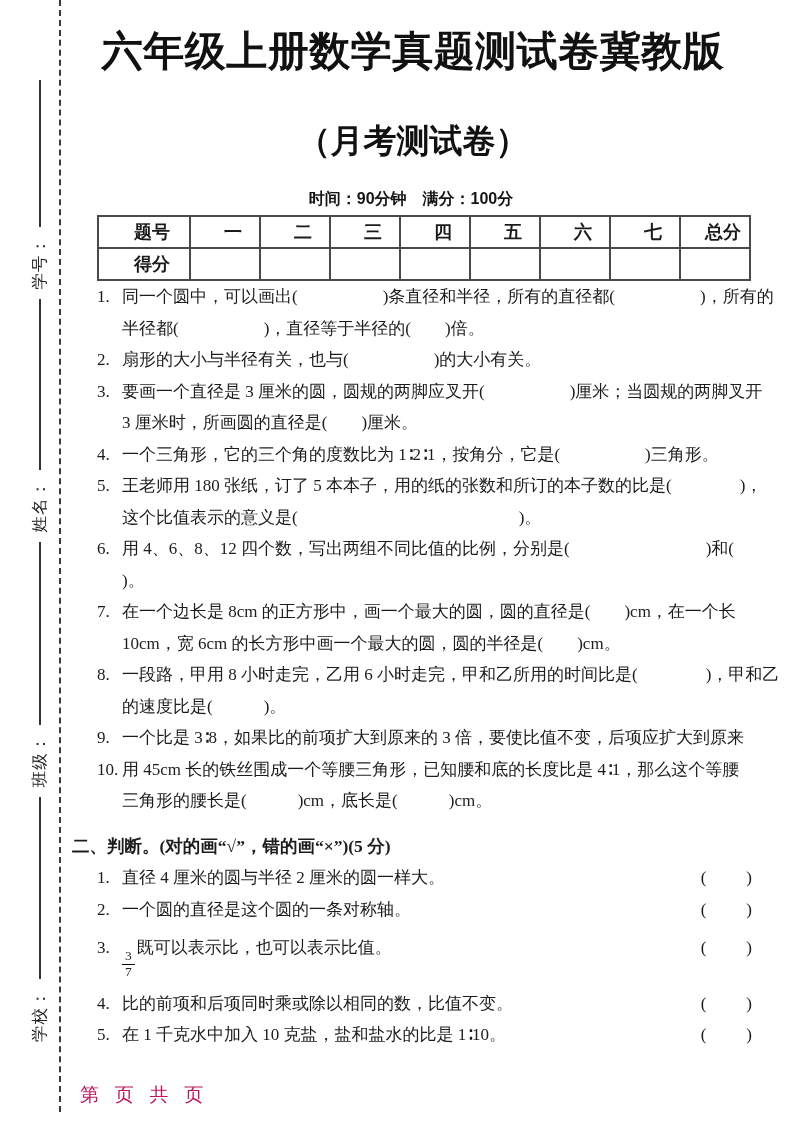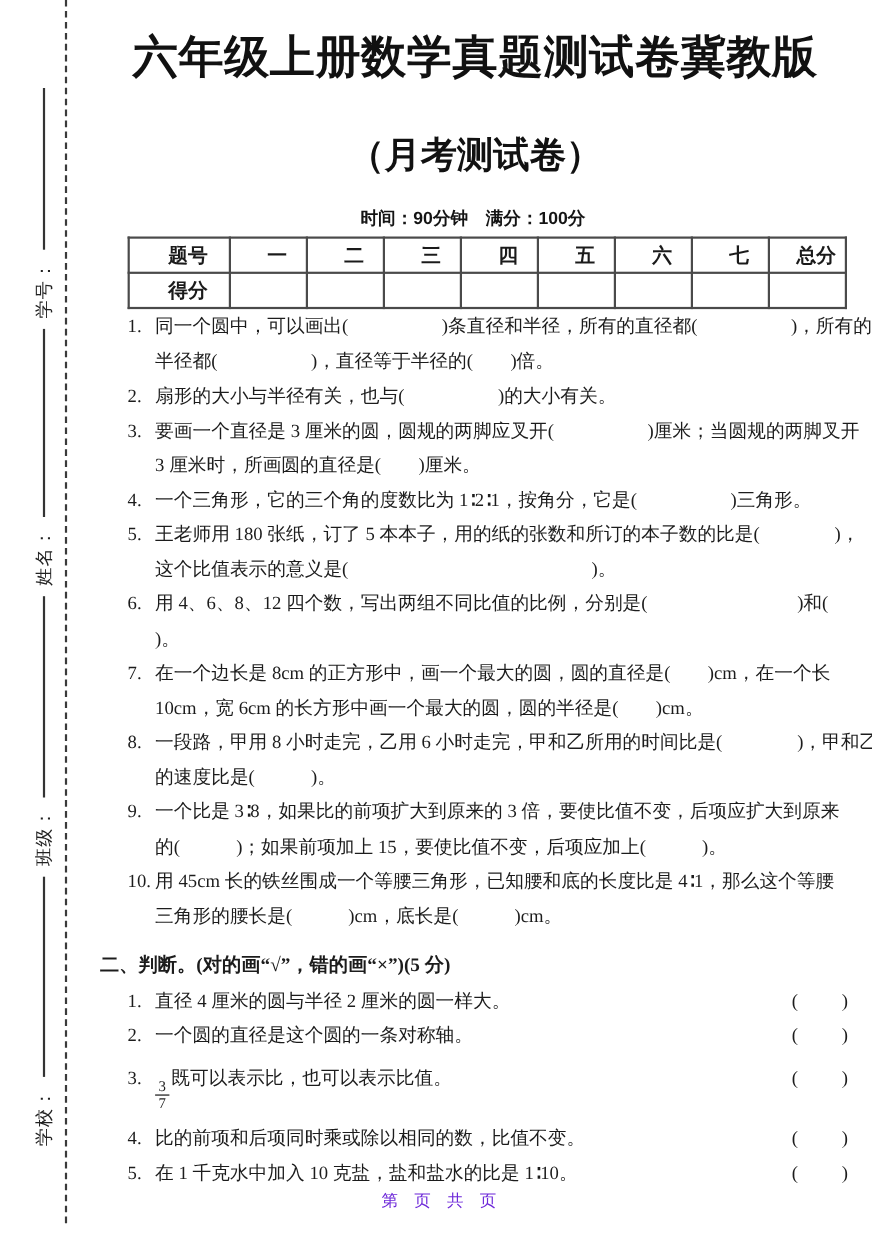--- a/index.html
+++ b/index.html
@@ -17,21 +17,21 @@
   .sidebar-rot {
     position:absolute; left:20px; top:1046px; width:972px; height:40px;
     transform:rotate(-90deg); transform-origin:0 0;
     display:flex; align-items:center;
     font-size:16.5px; letter-spacing:1px; color:#222;
   }
   .sidebar-rot .slabel { white-space:nowrap; padding:0 4px; }
   .sidebar-rot .wline  { border-bottom:2px solid #333; height:1px; margin:0 6px; }
   .wl-a { flex:1.55; } .wl-b { flex:1.55; } .wl-c { flex:1.45; } .wl-d { flex:1.25; }
   
-  .content { position:absolute; left:91px; top:0; width:682px; }
+  .content { position:absolute; left:72px; top:0; width:682px; }
   .title {
     margin-top:24px; text-align:center;
     font-family:"Liberation Sans", sans-serif; font-weight:900;
     font-size:41px; letter-spacing:0.5px; color:#111; white-space:nowrap;
   }
   .subtitle {
     margin-top:40px; text-align:center;
     font-family:"Liberation Sans", sans-serif; font-weight:900;
     font-size:33px; color:#111;
   }
@@ -60,22 +60,22 @@
   .jtext { flex:1; }
   .jparen { width:60px; text-align:right; letter-spacing:2px; }
   .frac {
     display:inline-flex; flex-direction:column; align-items:center;
     vertical-align:-7px; line-height:1.1; font-size:13.5px; margin-right:2px;
   }
   .frac .fnum { border-bottom:1.4px solid #000; padding:0 3px; }
   .frac .fden { padding:0 3px; }
   
   .footer {
-    position:absolute; left:80px; top:1082px; width:640px; text-align:center;
-    font-size:15px; word-spacing:7px; letter-spacing:2px; color:#6d28d9;
+    position:absolute; left:80px; top:1082px; width:640px; text-align:left;
+    font-size:19px; word-spacing:7px; letter-spacing:2px; color:#be185d;
   }
 </style>
 </head>
 <body>
 
 <div id="page">
 
   <div class="seal-line"></div>
 
   <div class="sidebar-rot">
@@ -183,21 +183,20 @@
         <div class="qbody">
           <div class="qline">一段路，甲用 8 小时走完，乙用 6 小时走完，甲和乙所用的时间比是(　　　　)，甲和乙</div>
           <div class="qline">的速度比是(　　　)。</div>
         </div>
       </div>
 
       <div class="q">
         <span class="qnum">9.</span>
         <div class="qbody">
           <div class="qline">一个比是 3∶8，如果比的前项扩大到原来的 3 倍，要使比值不变，后项应扩大到原来</div>
-          <div class="qline">的(　　　)；如果前项加上 15，要使比值不变，后项应加上(　　　)。</div>
         </div>
       </div>
 
       <div class="q">
         <span class="qnum">10.</span>
         <div class="qbody">
           <div class="qline">用 45cm 长的铁丝围成一个等腰三角形，已知腰和底的长度比是 4∶1，那么这个等腰</div>
           <div class="qline">三角形的腰长是(　　　)cm，底长是(　　　)cm。</div>
         </div>
       </div>

